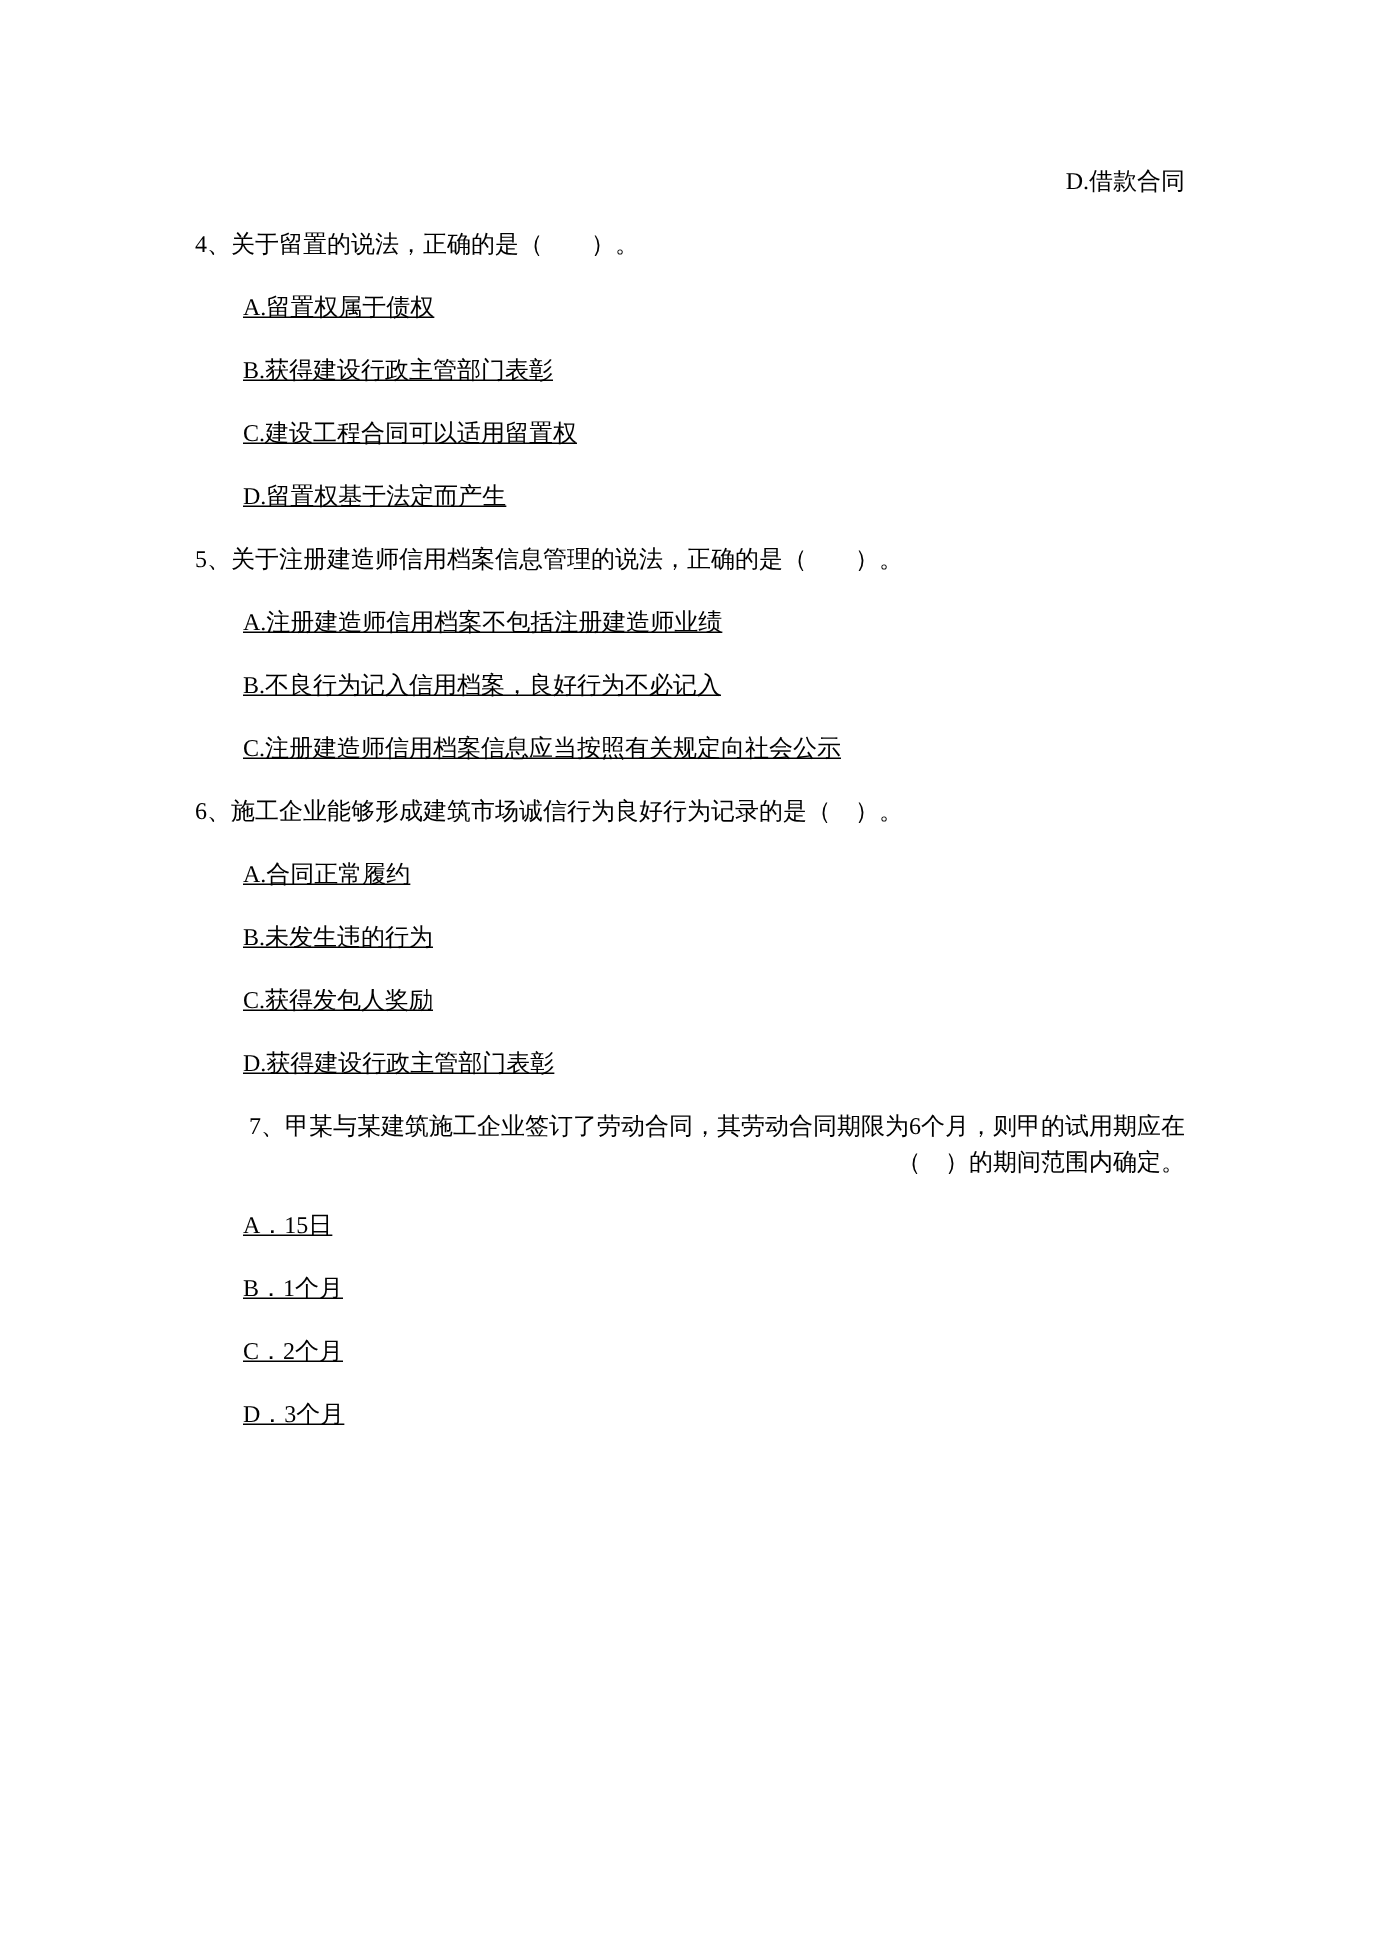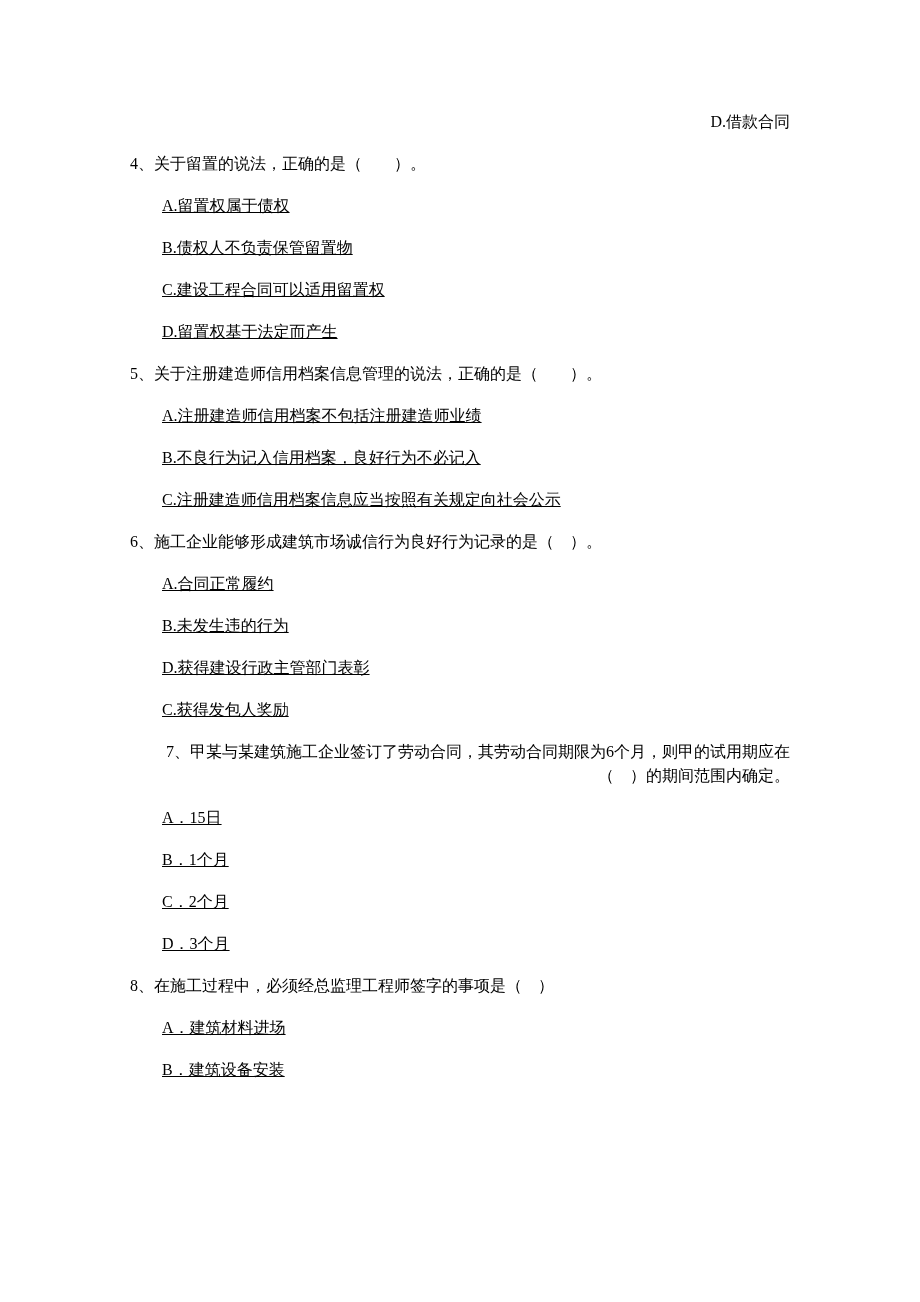--- a/index.html
+++ b/index.html
@@ -47,59 +47,52 @@
 <body>
 
 <div class="page">
 
   <p class="opt-first-orphan">D.借款合同</p>
 
   <div class="q">
     <p class="stem">4、关于留置的说法，正确的是（　　）。</p>
     <div class="opts">
       <p class="opt">A.留置权属于债权</p>
-      <p class="opt">B.债权人不负责保管留置物</p>
+      <p class="opt">B.获得建设行政主管部门表彰</p>
       <p class="opt">C.建设工程合同可以适用留置权</p>
       <p class="opt">D.留置权基于法定而产生</p>
     </div>
   </div>
 
   <div class="q">
     <p class="stem">5、关于注册建造师信用档案信息管理的说法，正确的是（　　）。</p>
     <div class="opts">
       <p class="opt">A.注册建造师信用档案不包括注册建造师业绩</p>
       <p class="opt">B.不良行为记入信用档案，良好行为不必记入</p>
       <p class="opt">C.注册建造师信用档案信息应当按照有关规定向社会公示</p>
     </div>
   </div>
 
   <div class="q">
     <p class="stem">6、施工企业能够形成建筑市场诚信行为良好行为记录的是（　）。</p>
     <div class="opts">
       <p class="opt">A.合同正常履约</p>
       <p class="opt">B.未发生违的行为</p>
+      <p class="opt">C.获得发包人奖励</p>
       <p class="opt">D.获得建设行政主管部门表彰</p>
-      <p class="opt">C.获得发包人奖励</p>
     </div>
   </div>
 
   <div class="q">
     <div class="stem-multi">
       <span>7、甲某与某建筑施工企业签订了劳动合同，其劳动合同期限为6个月，则甲的试用期应在</span><br>
       <span>（　）的期间范围内确定。</span>
     </div>
     <div class="opts">
       <p class="opt">A．15日</p>
       <p class="opt">B．1个月</p>
       <p class="opt">C．2个月</p>
       <p class="opt">D．3个月</p>
     </div>
   </div>
 
-  <div class="q">
-    <p class="stem">8、在施工过程中，必须经总监理工程师签字的事项是（　）</p>
-    <div class="opts">
-      <p class="opt">A．建筑材料进场</p>
-      <p class="opt last">B．建筑设备安装</p>
-    </div>
-  </div>
 
 </div>
 
 </body></html>

